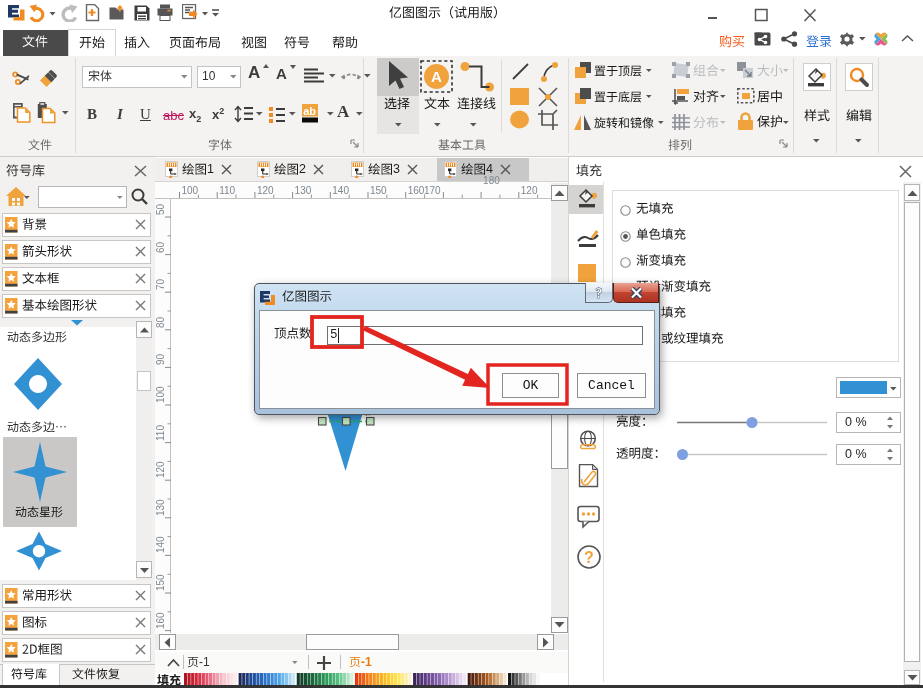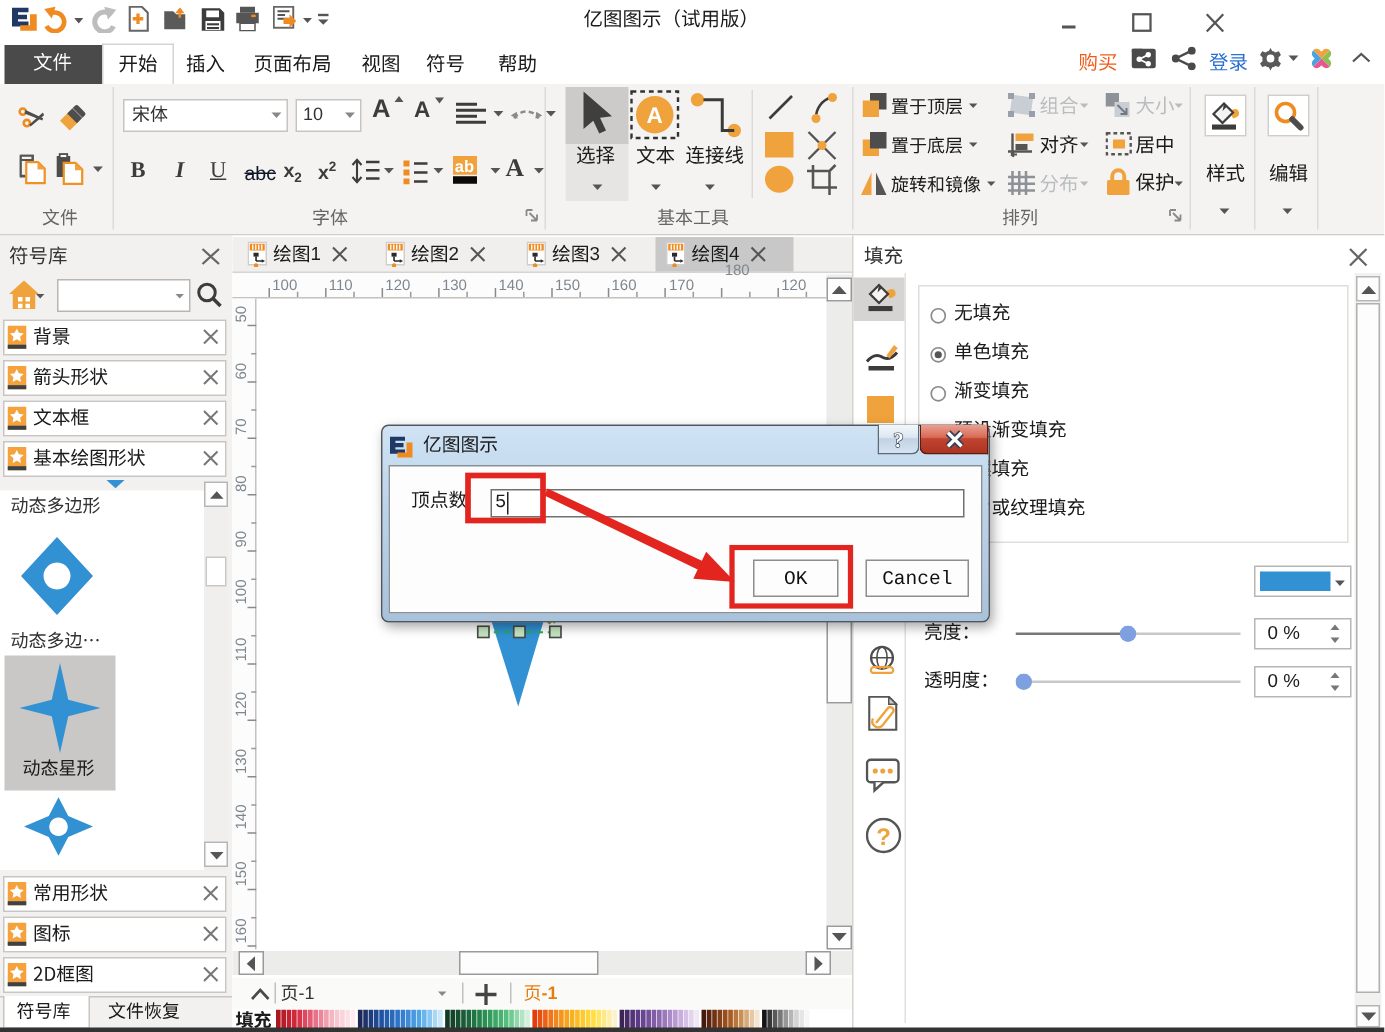--- a/index.html
+++ b/index.html
@@ -203,21 +203,21 @@
       <path d="M3 13 a8.5 7 0 0 1 16 0" fill="none" stroke="#8a8a8a" stroke-width="1.7" stroke-dasharray="3.4 2.2"></path>
 <path d="M0.5 11 l4-2.5 l0.5 4.7z" fill="#8a8a8a"></path>
 <path d="M21.5 11 l-4-2.5 l-0.5 4.7z" fill="#8a8a8a"></path>
     </svg>
 <svg style="position:absolute;left:363px;top:73px;" width="9" height="7" viewBox="0 0 9 7">
       <path d="M1 1 l3.3 3.6 L7.6 1z" fill="#555"></path>
     </svg>
 <div style="position:absolute;left:87px;top:106px;font:bold 15px 'Liberation Serif',serif;color:#3c3c3c;">B</div>
 <div style="position:absolute;left:117px;top:106px;font:bold italic 15px 'Liberation Serif',serif;color:#3c3c3c;">I</div>
 <div style="position:absolute;left:140px;top:106px;font:normal 15px 'Liberation Serif',serif;color:#3c3c3c;"><u>U</u></div>
-<div style="position:absolute;left:163px;top:108px;font:normal 13px 'Liberation Sans',sans-serif;color:#0f172a;text-align:center;"><s>abc</s></div>
+<div style="position:absolute;left:163px;top:108px;font:normal 13px 'Liberation Sans',sans-serif;color:#be185d;text-align:center;"><s>abc</s></div>
 <div style="position:absolute;left:189px;top:106px;font:bold 13px 'Liberation Sans',sans-serif;color:#3c3c3c;">x<sub style="font-size:9px">2</sub></div>
 <div style="position:absolute;left:212px;top:106px;font:bold 13px 'Liberation Sans',sans-serif;color:#3c3c3c;">x<sup style="font-size:9px">2</sup></div>
 <svg style="position:absolute;left:234px;top:105px;" width="20" height="18" viewBox="0 0 20 18">
       <path d="M4 2 v14 M1 5 l3-3.5 l3 3.5 M1 13 l3 3.5 l3-3.5" stroke="#3c3c3c" stroke-width="1.4" fill="none"></path>
 <path d="M10 3 h9 M10 8.5 h9 M10 14 h9" stroke="#3c3c3c" stroke-width="1.8"></path>
     </svg>
 <svg style="position:absolute;left:255px;top:111px;" width="9" height="7" viewBox="0 0 9 7">
       <path d="M1 1 l3.3 3.6 L7.6 1z" fill="#555"></path>
     </svg>
 <svg style="position:absolute;left:268px;top:105px;" width="18" height="18" viewBox="0 0 18 18">
@@ -653,21 +653,21 @@
       <path d="M363.8 10 V16" stroke="#8a8a8a" stroke-width="1"></path>
       <path d="M382.6 12.5 V16" stroke="#9a9a9a" stroke-width="1"></path>
     </svg>
 <div style="position:absolute;left:181.5px;top:184.5px;font:normal 10px 'Liberation Sans',sans-serif;color:#7e8790;">100</div>
 <div style="position:absolute;left:219.2px;top:184.5px;font:normal 10px 'Liberation Sans',sans-serif;color:#7e8790;">110</div>
 <div style="position:absolute;left:256.9px;top:184.5px;font:normal 10px 'Liberation Sans',sans-serif;color:#7e8790;">120</div>
 <div style="position:absolute;left:294.6px;top:184.5px;font:normal 10px 'Liberation Sans',sans-serif;color:#7e8790;">130</div>
 <div style="position:absolute;left:332.3px;top:184.5px;font:normal 10px 'Liberation Sans',sans-serif;color:#7e8790;">140</div>
 <div style="position:absolute;left:370.0px;top:184.5px;font:normal 10px 'Liberation Sans',sans-serif;color:#7e8790;">150</div>
 <div style="position:absolute;left:407.70000000000005px;top:184.5px;font:normal 10px 'Liberation Sans',sans-serif;color:#7e8790;">160</div>
-<div style="position:absolute;left:446px;top:184.5px;font:normal 10px 'Liberation Sans',sans-serif;color:#7e8790;">170</div>
+<div style="position:absolute;left:424px;top:184.5px;font:normal 10px 'Liberation Sans',sans-serif;color:#7e8790;">170</div>
 <div style="position:absolute;left:483.1px;top:175px;font:normal 10px 'Liberation Sans',sans-serif;color:#7e8790;">180</div>
 <div style="position:absolute;left:520.8px;top:184.5px;font:normal 10px 'Liberation Sans',sans-serif;color:#7e8790;">120</div>
 <svg style="position:absolute;left:155px;top:199px;" width="16" height="434" viewBox="0 0 16 434">
       <path d="M10 18.0 H16" stroke="#8a8a8a" stroke-width="1"></path>
       <path d="M12.5 36.8 H16" stroke="#9a9a9a" stroke-width="1"></path>
       <path d="M10 55.6 H16" stroke="#8a8a8a" stroke-width="1"></path>
       <path d="M12.5 74.4 H16" stroke="#9a9a9a" stroke-width="1"></path>
       <path d="M10 93.2 H16" stroke="#8a8a8a" stroke-width="1"></path>
       <path d="M12.5 112.0 H16" stroke="#9a9a9a" stroke-width="1"></path>
       <path d="M10 130.8 H16" stroke="#8a8a8a" stroke-width="1"></path>

